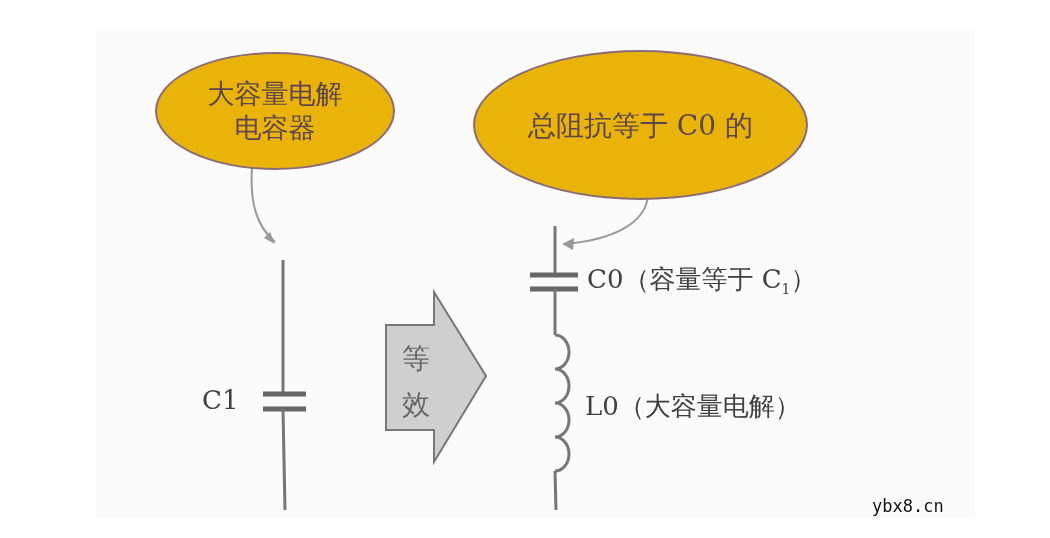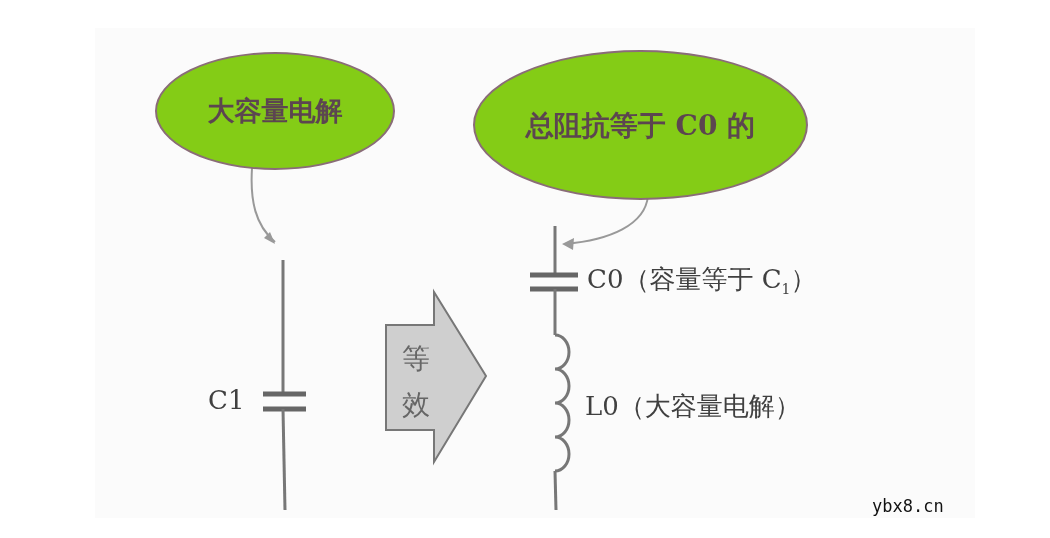--- a/index.html
+++ b/index.html
@@ -1,21 +1,21 @@
 <!DOCTYPE html>
 <html><head>
 <meta charset="utf-8">
 <style>
   html, body { margin:0; padding:0; }
   body { width:1050px; height:538px; background:#ffffff; position:relative; overflow:hidden;
          font-family:"DejaVu Serif", serif; color:#555; }
   .bg { position:absolute; left:95px; top:28px; width:880px; height:490px; background:#fbfbfb; }
-  .ellipse { position:absolute; background:#84cc16; border:2px solid #8a6c78; border-radius:50%;
+  .ellipse { position:absolute; background:#eab308; border:2px solid #8a6c78; border-radius:50%;
              display:flex; flex-direction:column; align-items:center; justify-content:center;
-             color:#5c4550; font-weight:bold; box-sizing:border-box; }
+             color:#5c4550; font-weight:normal; box-sizing:border-box; }
   .ellipse span { display:block; line-height:1.25; white-space:nowrap; }
   #e1 { left:155px; top:52px; width:240px; height:118px; font-size:27px; }
   #e2 { left:473px; top:50px; width:335px; height:150px; font-size:28px; }
   .label { position:absolute; font-size:26px; color:#404040; white-space:nowrap; }
   .watermark { position:absolute; left:872px; top:496px; font-family:"DejaVu Sans Mono", monospace;
                font-size:17px; color:#111; }
   svg.diagram { position:absolute; left:0; top:0; }
 </style>
 </head>
 <body>
@@ -41,27 +41,28 @@
   <line x1="530" y1="275" x2="578" y2="275" stroke="#666" stroke-width="5"></line>
   <line x1="530" y1="289" x2="578" y2="289" stroke="#666" stroke-width="5"></line>
   <line x1="555" y1="289" x2="555" y2="335" stroke="#777" stroke-width="3"></line>
 
   <path d="M 555 335 a 14 17 0 0 1 0 34 a 14 17 0 0 1 0 34 a 14 17 0 0 1 0 34 a 14 17 0 0 1 0 34" stroke="#777" stroke-width="3" fill="none"></path>
   <line x1="555" y1="471" x2="556" y2="510" stroke="#777" stroke-width="3"></line>
 </svg>
 
 <div class="ellipse" id="e1">
   <span>大容量电解</span>
+  <span>电容器</span>
 </div>
 
 <div class="ellipse" id="e2">
   <span>总阻抗等于 C0 的</span>
 </div>
 
-<div class="label" style="left:208px; top:385px;">C1</div>
+<div class="label" style="left:202px; top:385px;">C1</div>
 
 <div class="label" style="left:402px; top:340px; font-size:28px; color:#666;">等</div>
 <div class="label" style="left:402px; top:386px; font-size:28px; color:#666;">效</div>
 
 <div class="label" style="left:587px; top:262px;">
   <span>C0（容量等于 C</span><sub style="font-size:14px;">1</sub><span>）</span>
 </div>
 
 <div class="label" style="left:585px; top:389px;">L0（大容量电解）</div>
 

